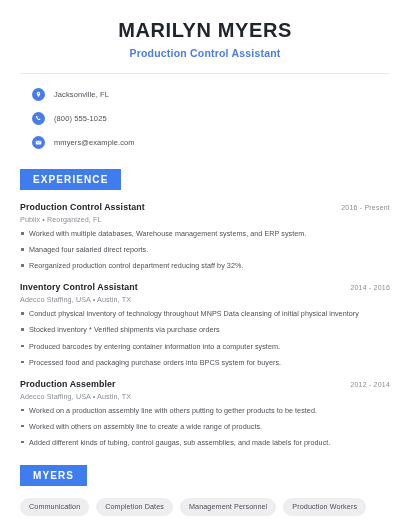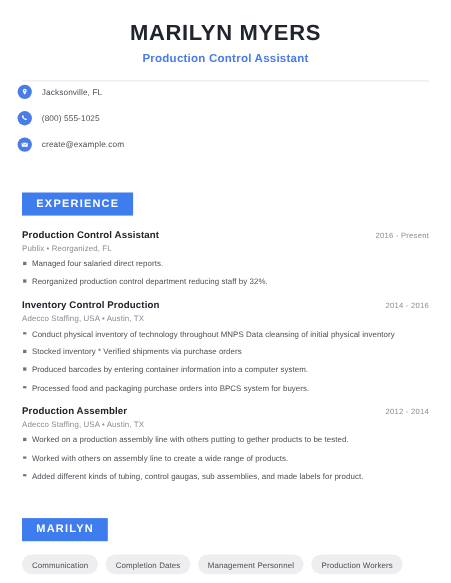--- a/index.html
+++ b/index.html
@@ -20,35 +20,35 @@
   .job-title {
     margin-top:5px; font-size:10.5px; font-weight:bold;
     color:#4a7ce8; letter-spacing:0.2px;
   }
   .divider {
     margin:14px 20px 0 20px; height:1px;
     background:#e9e9ec;
   }
 
   
-  .contact { padding:0 16px; }
+  .contact { margin-top:11px; padding:0 32px; }
   .contact-row {
     display:flex; align-items:center; height:19px; margin-bottom:5px;
   }
   .contact-icon {
     width:13px; height:13px; border-radius:50%;
     background:#4a7ce8; display:flex; align-items:center;
     justify-content:center; flex:0 0 13px; margin-right:9px;
   }
   .contact-icon svg { display:block; }
   .contact-text { font-size:7.5px; color:#4c4f56; letter-spacing:0.1px; }
 
   
   .section { padding:0 20px; }
-  .section-head { margin-top:34px; margin-bottom:12px; }
+  .section-head { margin-top:17px; margin-bottom:12px; }
   .badge {
     display:inline-block; background:#3f7ced; color:#ffffff;
     font-size:10px; font-weight:bold; letter-spacing:1.1px;
     padding:5px 13px 5px 13px;
   }
 
   
   .job { margin-bottom:11px; }
   .job-head { display:flex; align-items:baseline; justify-content:space-between; }
   .job-role { font-size:8.8px; font-weight:bold; color:#20242b; letter-spacing:0.1px; }
@@ -105,45 +105,46 @@
       <span class="contact-text">(800) 555-1025</span>
     </div>
 
     <div class="contact-row">
       <span class="contact-icon">
         <svg width="7" height="7" viewBox="0 0 12 12">
             <rect x="1.3" y="3" width="9.4" height="6.4" rx="0.7" fill="#ffffff"></rect>
             <path d="M1.6 3.4 6 6.5l4.4-3.1" stroke="#4a7ce8" stroke-width="0.9" fill="none"></path>
           </svg>
       </span>
-      <span class="contact-text">create@example.com</span>
+      <span class="contact-text">mmyers@example.com</span>
     </div>
 
   </div>
 
   <div class="section">
     <div class="section-head">
       <span class="badge">EXPERIENCE</span>
     </div>
 
     <div class="job">
       <div class="job-head">
         <span class="job-role">Production Control Assistant</span>
         <span class="job-dates">2016 - Present</span>
       </div>
       <div class="job-company">Publix • Reorganized, FL</div>
       <ul class="bullets">
+        <li>Worked with multiple databases, Warehouse management systems, and ERP system.</li>
         <li>Managed four salaried direct reports.</li>
         <li>Reorganized production control department reducing staff by 32%.</li>
       </ul>
     </div>
 
     <div class="job">
       <div class="job-head">
-        <span class="job-role">Inventory Control Production</span>
+        <span class="job-role">Inventory Control Assistant</span>
         <span class="job-dates">2014 - 2016</span>
       </div>
       <div class="job-company">Adecco Staffing, USA • Austin, TX</div>
       <ul class="bullets">
         <li>Conduct physical inventory of technology throughout MNPS Data cleansing of initial physical inventory</li>
         <li>Stocked inventory * Verified shipments via purchase orders</li>
         <li>Produced barcodes by entering container information into a computer system.</li>
         <li>Processed food and packaging purchase orders into BPCS system for buyers.</li>
       </ul>
     </div>
@@ -157,21 +158,21 @@
       <ul class="bullets">
         <li>Worked on a production assembly line with others putting to gether products to be tested.</li>
         <li>Worked with others on assembly line to create a wide range of products.</li>
         <li>Added different kinds of tubing, control gaugas, sub assemblies, and made labels for product.</li>
       </ul>
     </div>
   </div>
 
   <div class="skills-wrap">
     <div class="section-head">
-      <span class="badge">MARILYN</span>
+      <span class="badge">MYERS</span>
     </div>
     <div class="skill-tags">
       <span class="tag">Communication</span>
       <span class="tag">Completion Dates</span>
       <span class="tag">Management Personnel</span>
       <span class="tag">Production Workers</span>
 
     </div>
   </div>
 

